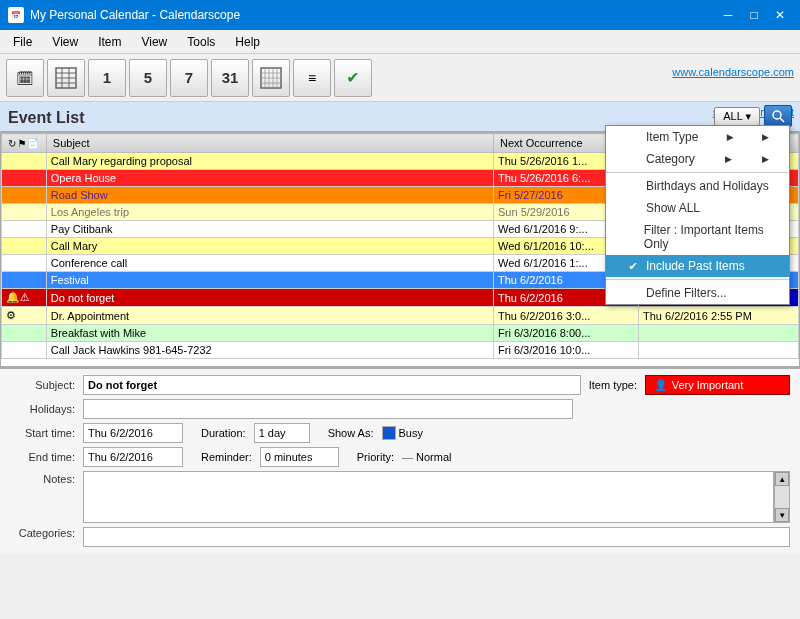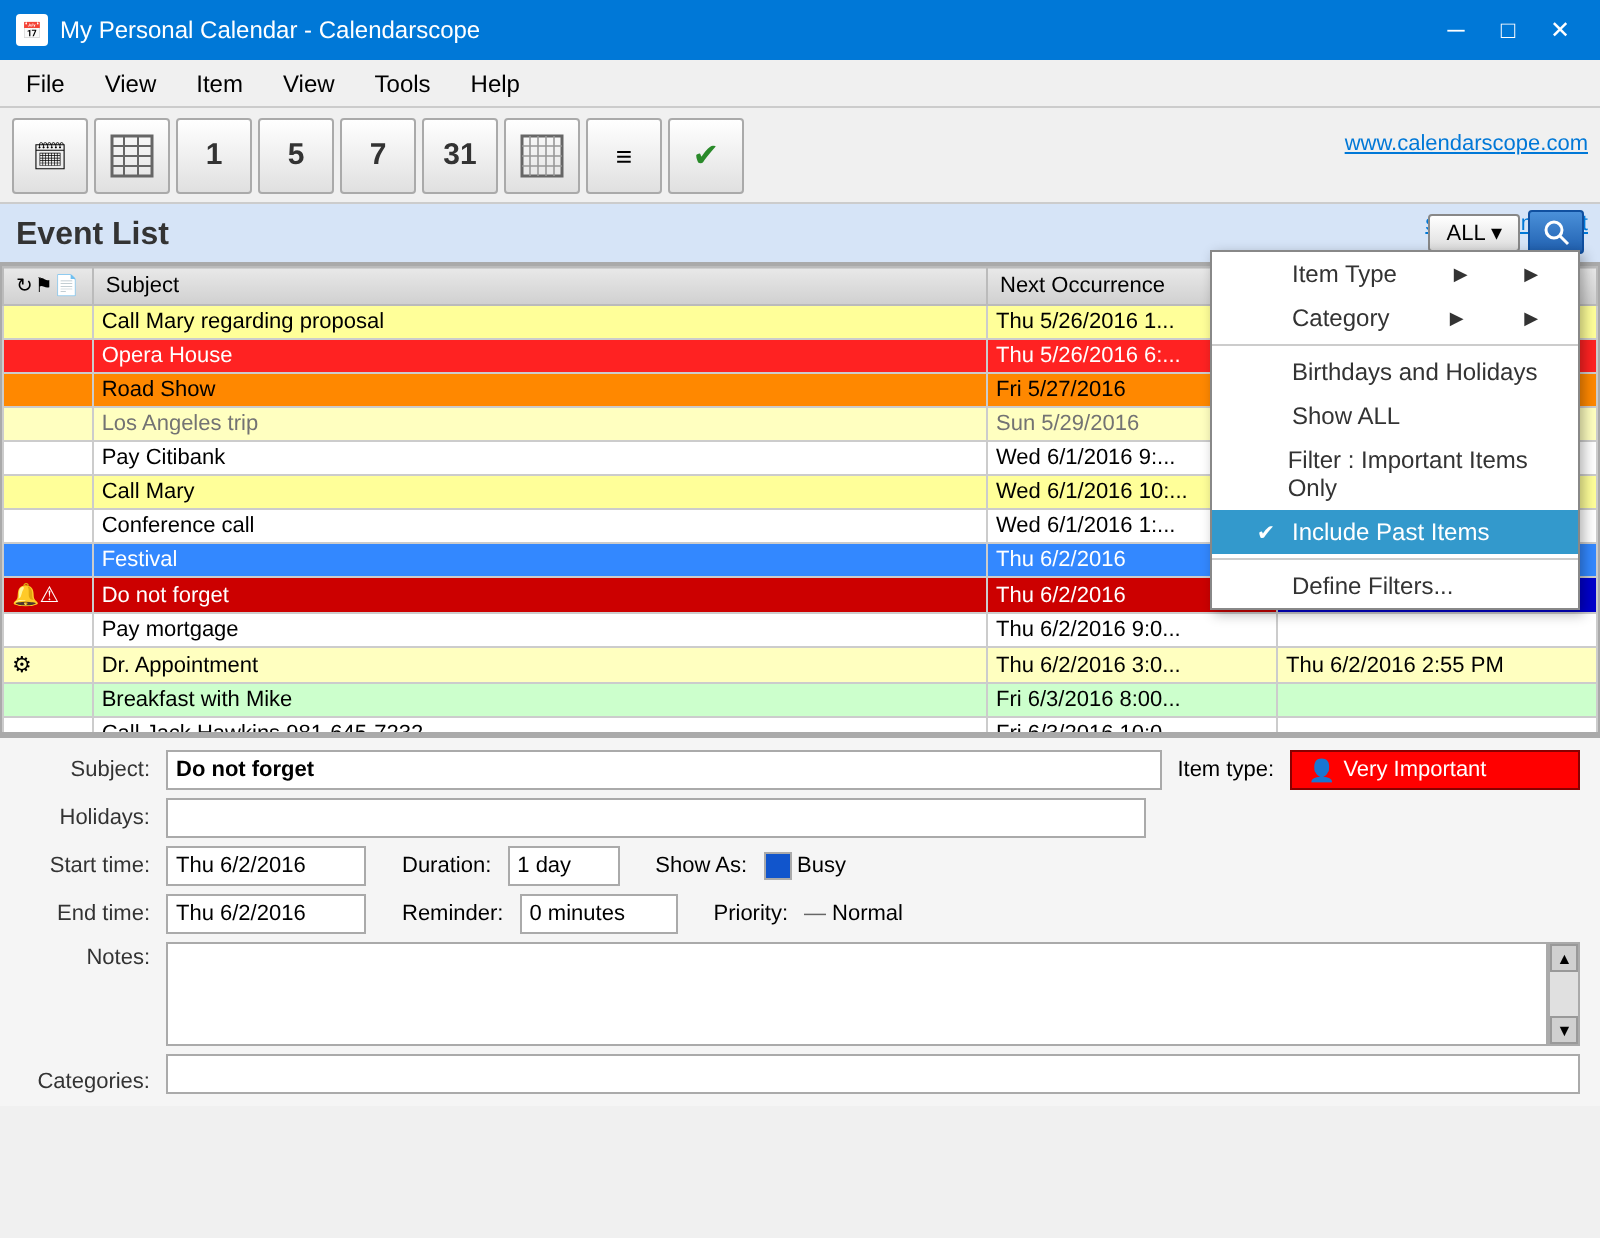--- a/index.html
+++ b/index.html
@@ -36,21 +36,21 @@
     
     .detail-panel { background: #f5f5f5; border-top: 2px solid #aaa; padding: 6px 10px; }
     .detail-row { display: flex; align-items: center; margin-bottom: 4px; gap: 8px; }
     .detail-label { width: 65px; text-align: right; color: #333; font-size: 11px; flex-shrink: 0; }
     .detail-input { border: 1px solid #aaa; background: white; height: 20px; font-size: 11px; padding: 1px 4px; }
     .detail-input-wide { flex: 1; }
     .item-type-box { background: red; color: white; padding: 2px 8px; font-size: 11px; border: 1px solid #800; display: flex; align-items: center; gap: 4px; height: 20px; }
     .notes-area { border: 1px solid #aaa; background: white; height: 52px; width: 100%; font-size: 11px; resize: none; padding: 2px; }
     .scrollbar-stub { width: 16px; height: 52px; background: #e0e0e0; border: 1px solid #aaa; display: flex; flex-direction: column; justify-content: space-between; }
     .scroll-arrow { height: 14px; background: #d0d0d0; border: 1px solid #999; display: flex; align-items: center; justify-content: center; cursor: pointer; font-size: 8px; }
-    .categories-row { display: flex; align-items: flex-end; gap: 8px; margin-top: 4px; }
+    .categories-row { display: flex; align-items: flex-start; gap: 8px; margin-top: 4px; }
     .categories-input { border: 1px solid #aaa; background: white; height: 20px; flex: 1; font-size: 11px; }
 
     
     .dropdown-menu { position: absolute; top: 125px; right: 10px; background: white; border: 1px solid #888; box-shadow: 2px 2px 6px rgba(0,0,0,0.3); z-index: 100; width: 185px; }
     .dropdown-item { padding: 4px 20px; font-size: 12px; cursor: pointer; display: flex; align-items: center; gap: 6px; color: #333; }
     .dropdown-item.highlighted { background: #3399cc; color: white; }
     .dropdown-item.has-arrow::after { content: '▶'; margin-left: auto; font-size: 9px; }
     .dropdown-separator { height: 1px; background: #ccc; margin: 2px 0; }
     .dropdown-check { width: 14px; text-align: center; font-size: 11px; }
 
@@ -154,21 +154,21 @@
           <td>Call Mary regarding proposal</td>
           <td>Thu 5/26/2016 1...</td>
           <td></td>
         </tr>
         <tr style="background: rgb(255, 34, 34); color: white;">
           <td style="font-size: 11px;"></td>
           <td>Opera House</td>
           <td>Thu 5/26/2016 6:...</td>
           <td></td>
         </tr>
-        <tr style="background: rgb(255, 136, 0); color: #000000; margin-top: 28px;">
+        <tr style="background: rgb(255, 136, 0); color: #4c1d95; margin-top: 28px;">
           <td style="font-size: 11px;"></td>
           <td>Road Show</td>
           <td>Fri 5/27/2016</td>
           <td></td>
         </tr>
         <tr style="background: rgb(255, 255, 192); color: #737373;">
           <td style="font-size: 11px;"></td>
           <td>Los Angeles trip</td>
           <td>Sun 5/29/2016</td>
           <td></td>
@@ -195,26 +195,20 @@
           <td style="font-size: 11px;"></td>
           <td>Festival</td>
           <td>Thu 6/2/2016</td>
           <td></td>
         </tr>
         <tr style="background: rgb(204, 0, 0); color: white;">
           <td style="font-size: 11px;">🔔⚠</td>
           <td>Do not forget</td>
           <td>Thu 6/2/2016</td>
           <td style="background: rgb(0, 0, 204); color: white; font-weight: bold;">Thu 6/2/2016 12:00 AM</td>
-        </tr>
-        <tr style="background: rgb(255, 255, 255); color: rgb(0, 0, 0);">
-          <td style="font-size: 11px;"></td>
-          <td>Pay mortgage</td>
-          <td>Thu 6/2/2016 9:0...</td>
-          <td></td>
         </tr>
         <tr style="background: rgb(255, 255, 192); color: rgb(0, 0, 0);">
           <td style="font-size: 11px;">⚙</td>
           <td>Dr. Appointment</td>
           <td>Thu 6/2/2016 3:0...</td>
           <td>Thu 6/2/2016 2:55 PM</td>
         </tr>
         <tr style="background: rgb(204, 255, 204); color: rgb(0, 0, 0);">
           <td style="font-size: 11px;"></td>
           <td>Breakfast with Mike</td>

